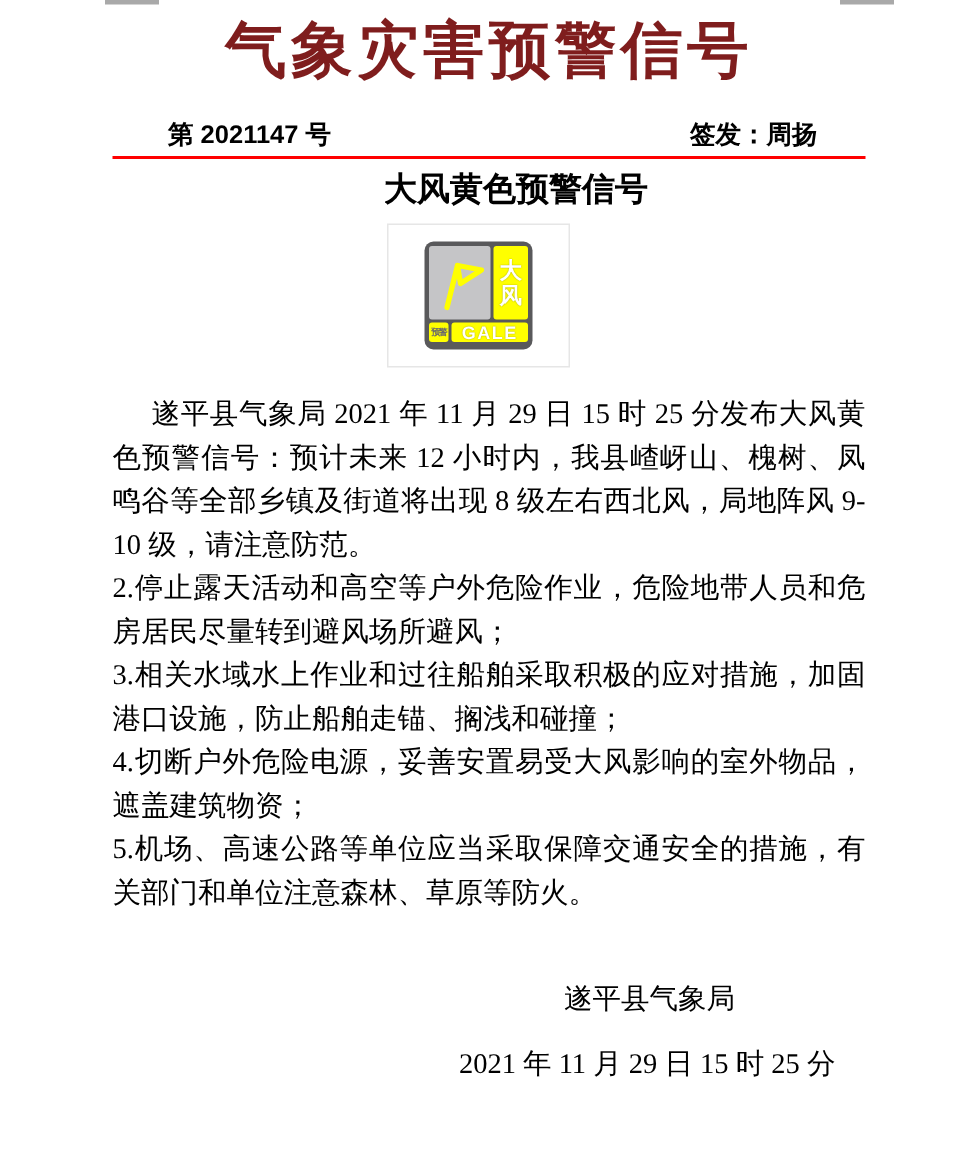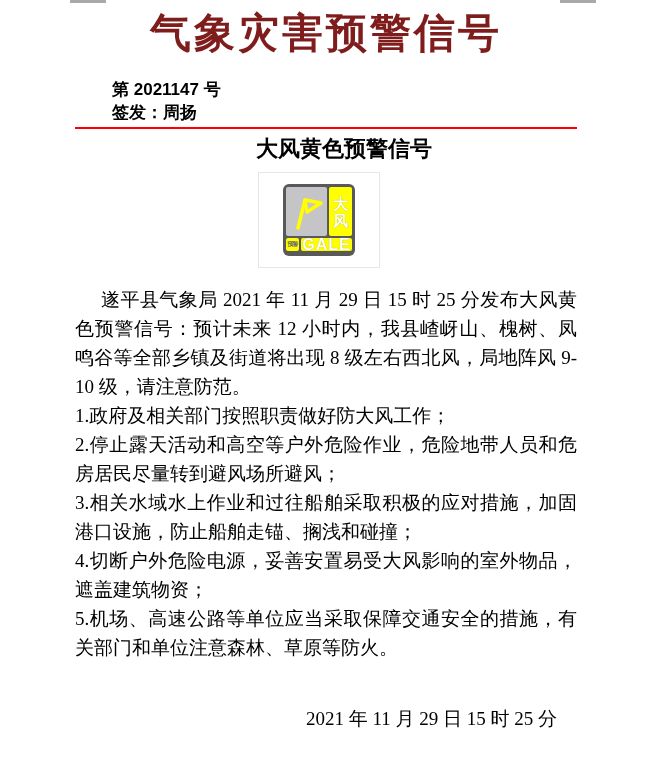--- a/index.html
+++ b/index.html
@@ -24,21 +24,20 @@
 
   .doc-line {
     margin: 21px 75px 0 75px;
     display: flex;
     justify-content: space-between;
     align-items: baseline;
     font-family: "Liberation Sans", "DejaVu Sans", sans-serif;
     font-weight: bold;
     font-size: 17px;
     padding: 0 32px 3px 37px;
-    flex-direction: column;
   }
 
   .red-rule {
     margin: 0 75px;
     border-top: 2px solid #ff0000;
   }
 
   .subtitle {
     margin-top: 7px;
     text-align: center;
@@ -104,21 +103,21 @@
     overflow: hidden;
     letter-spacing: -1px;
   }
   .wa-en {
     grid-column: 2 / 4; grid-row: 2;
     background: #ffff00;
     border-radius: 2px;
     color: #ffffff;
     font-family: "Liberation Sans", sans-serif;
     font-weight: bold;
-    font-size: 16px;
+    font-size: 12px;
     letter-spacing: 1px;
     display: flex; align-items: center; justify-content: center;
     text-shadow: 0 0 1px #9a9a00;
   }
 
   .body-text {
     margin: 17px 75px 0 75px;
     font-size: 19px;
     line-height: 29px;
     text-align: justify;
@@ -167,24 +166,24 @@
           <span>风</span>
         </div>
         <div class="wa-mini">预警</div>
         <div class="wa-en">GALE</div>
       </div>
     </div>
   </div>
 
   <div class="body-text">
     <div class="para">遂平县气象局 2021 年 11 月 29 日 15 时 25 分发布大风黄色预警信号：预计未来 12 小时内，我县嵖岈山、槐树、凤鸣谷等全部乡镇及街道将出现 8 级左右西北风，局地阵风 9-10 级，请注意防范。</div>
-    <div class="guide-item">1.政府及相关部门按照职责做好防大风工作；</div>
     <div class="guide-item">2.停止露天活动和高空等户外危险作业，危险地带人员和危房居民尽量转到避风场所避风；</div>
     <div class="guide-item">3.相关水域水上作业和过往船舶采取积极的应对措施，加固港口设施，防止船舶走锚、搁浅和碰撞；</div>
     <div class="guide-item">4.切断户外危险电源，妥善安置易受大风影响的室外物品，遮盖建筑物资；</div>
     <div class="guide-item">5.机场、高速公路等单位应当采取保障交通安全的措施，有关部门和单位注意森林、草原等防火。</div>
   </div>
 
   <div class="footer">
+    <div class="sig">遂平县气象局</div>
     <div class="date">2021 年 11 月 29 日 15 时 25 分</div>
   </div>
 
 </div>
 
 </body></html>

